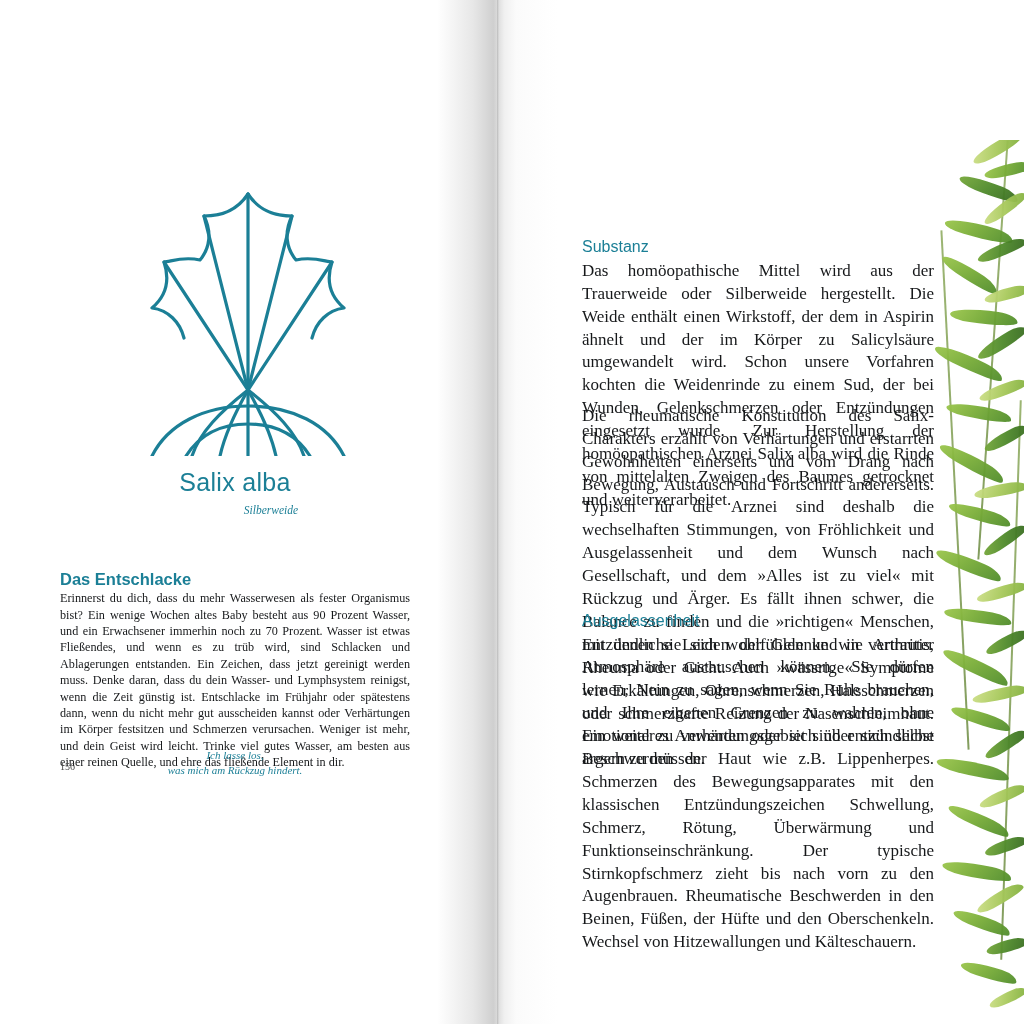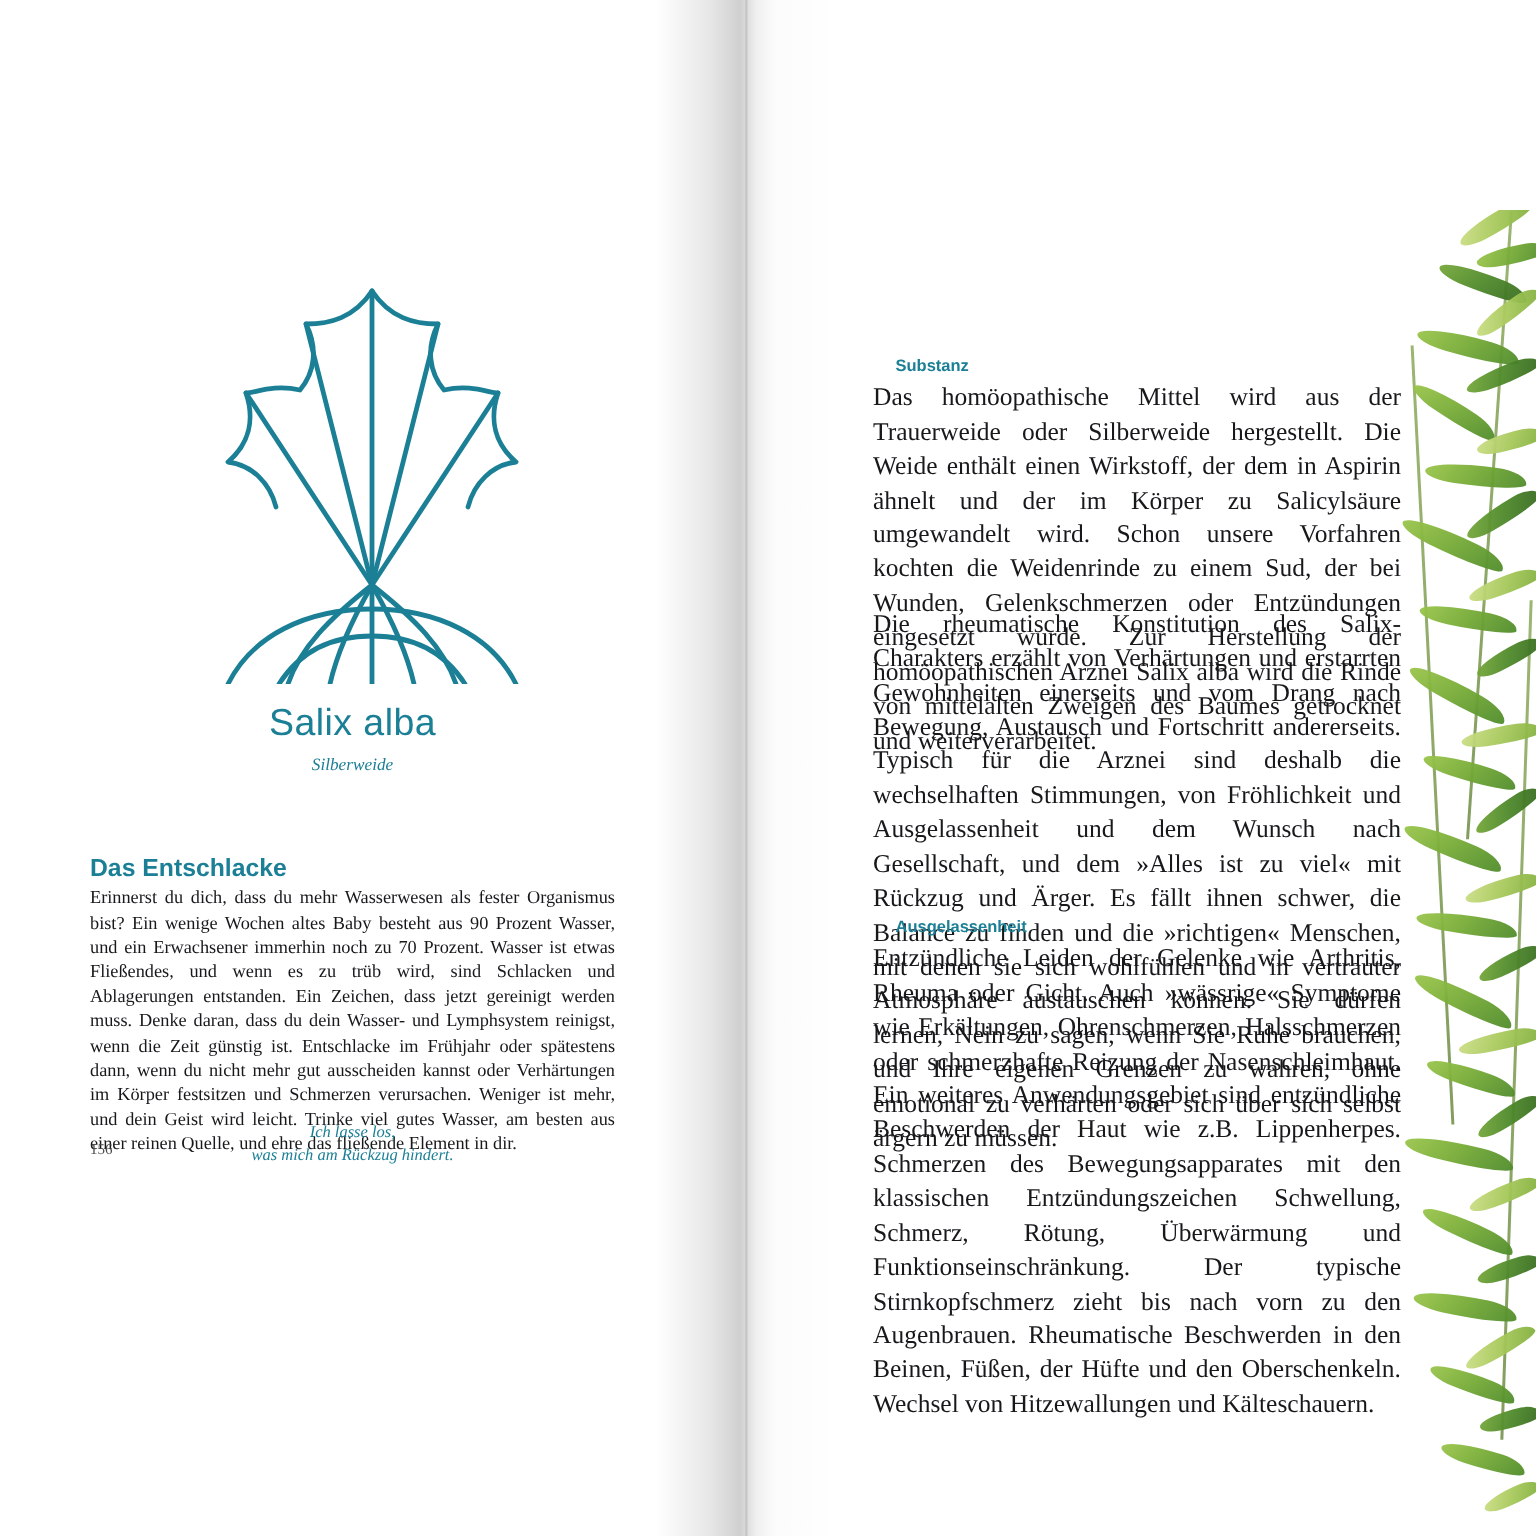--- a/index.html
+++ b/index.html
@@ -79,20 +79,21 @@
   .plant-sub {
     position: absolute;
     top: 504px;
     left: 0;
     width: 470px;
     text-align: center;
     font-family: "Liberation Serif", serif;
     font-style: italic;
     font-size: 11.5px;
     color: #1b7f96;
+    padding-left: 36px;
   }
   .left-heading {
     position: absolute;
     top: 556px;
     left: 60px;
     font-family: "Liberation Sans", sans-serif;
     font-size: 16.5px;
     color: #1b7f96;
   }
   .left-body {
@@ -134,24 +135,24 @@
     left: 556px;
     width: 468px;
     height: 1024px;
   }
   .sec {
     position: absolute;
     left: 26px;
     width: 352px;
   }
   .sec h2 {
-    margin: 0 0 4px 15px;
+    margin: 0 0 4px 0;
     font-family: "Liberation Sans", sans-serif;
-    font-size: 11px;
-    font-weight: 700;
+    font-size: 16px;
+    font-weight: 400;
     color: #1b7f96;
   }
   .sec p {
     margin: 0;
     font-size: 17px;
     line-height: 1.345;
     text-align: justify;
     color: #16181a;
     hyphens: auto;
   }

